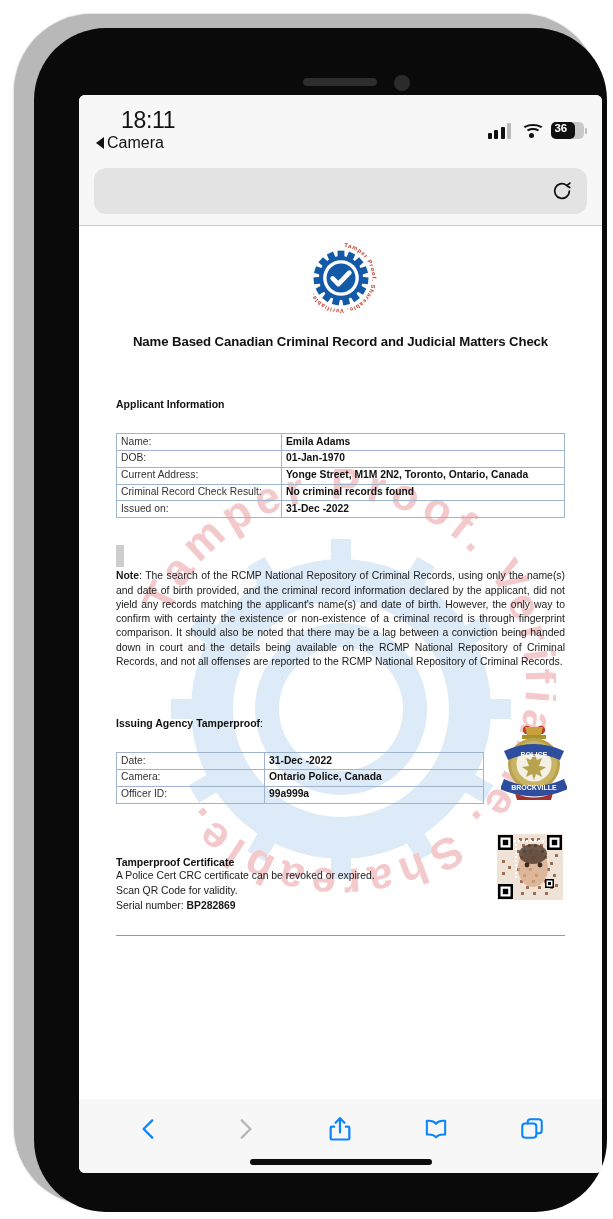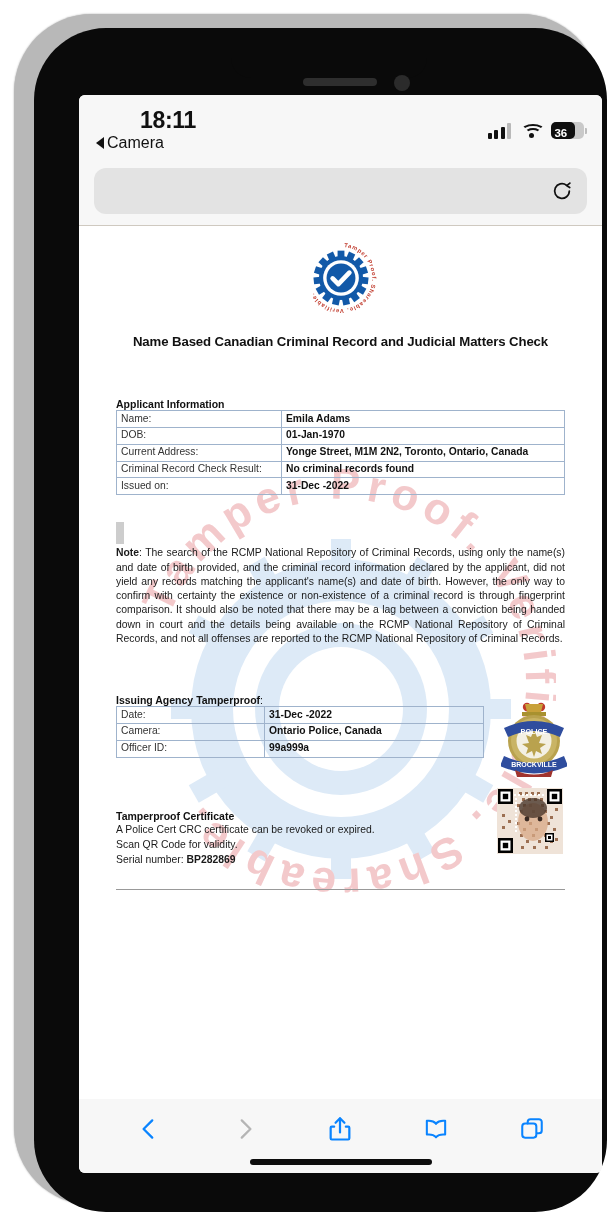--- a/index.html
+++ b/index.html
@@ -61,22 +61,22 @@
     z-index: 30;
   }
 
   
   .statusbar {
     position: relative;
     height: 65px;
     background: #f7f7f7;
   }
   .sb-time {
-    position: absolute; left: 61px; top: 12px;
-    font-size: 23px; font-weight: bold; color: #111;
+    position: absolute; left: 42px; top: 12px;
+    font-size: 23px; font-weight: normal; color: #111;
     letter-spacing: -0.3px;
   }
   .sb-back {
     position: absolute; left: 17px; top: 39px;
     font-size: 16px; color: #111;
     display: flex; align-items: center; gap: 3px;
   }
   .sb-back .tri {
     width: 0; height: 0;
     border-top: 6px solid transparent;
@@ -101,21 +101,21 @@
   }
   .wifi::before { width: 20px; height: 10px; left: 1px; top: 1px; }
   .wifi::after  { width: 12px; height: 6px; left: 5px; top: 5px; }
   .wifi span {
     width: 5px; height: 5px; left: 8.5px; top: 10px;
     background: #111; border: none; border-radius: 50%;
   }
   .battery {
     position: relative; width: 33px; height: 17px;
     background: #c9c9c9; border-radius: 5px;
-    display: flex; align-items: flex-end;
+    display: flex; align-items: flex-start;
   }
   .battery .fill {
     position: absolute; left: 0; top: 0;
     width: 24px; height: 17px;
     background: #0f0f0f; border-radius: 5px;
   }
   .battery .lvl {
     position: relative; z-index: 2;
     color: #fff; font-size: 11.5px; font-weight: bold;
     margin-left: 3.5px; letter-spacing: -0.2px;
@@ -179,21 +179,21 @@
 
   .sec-head {
     font-size: 10.5px; font-weight: bold; color: #111;
     margin-top: 49px;
   }
   .sec-head.agency { margin-top: 0; }
 
   table.info {
     width: 100%;
     border-collapse: collapse;
-    margin-top: 0;
+    margin-top: 23px;
     table-layout: fixed;
     padding-left: 28px;
   }
   table.info td {
     border: 1px solid #9fb3cc;
     font-size: 10.3px;
     color: #111;
     padding: 1.5px 4px;
     line-height: 1.25;
     height: 14px;

